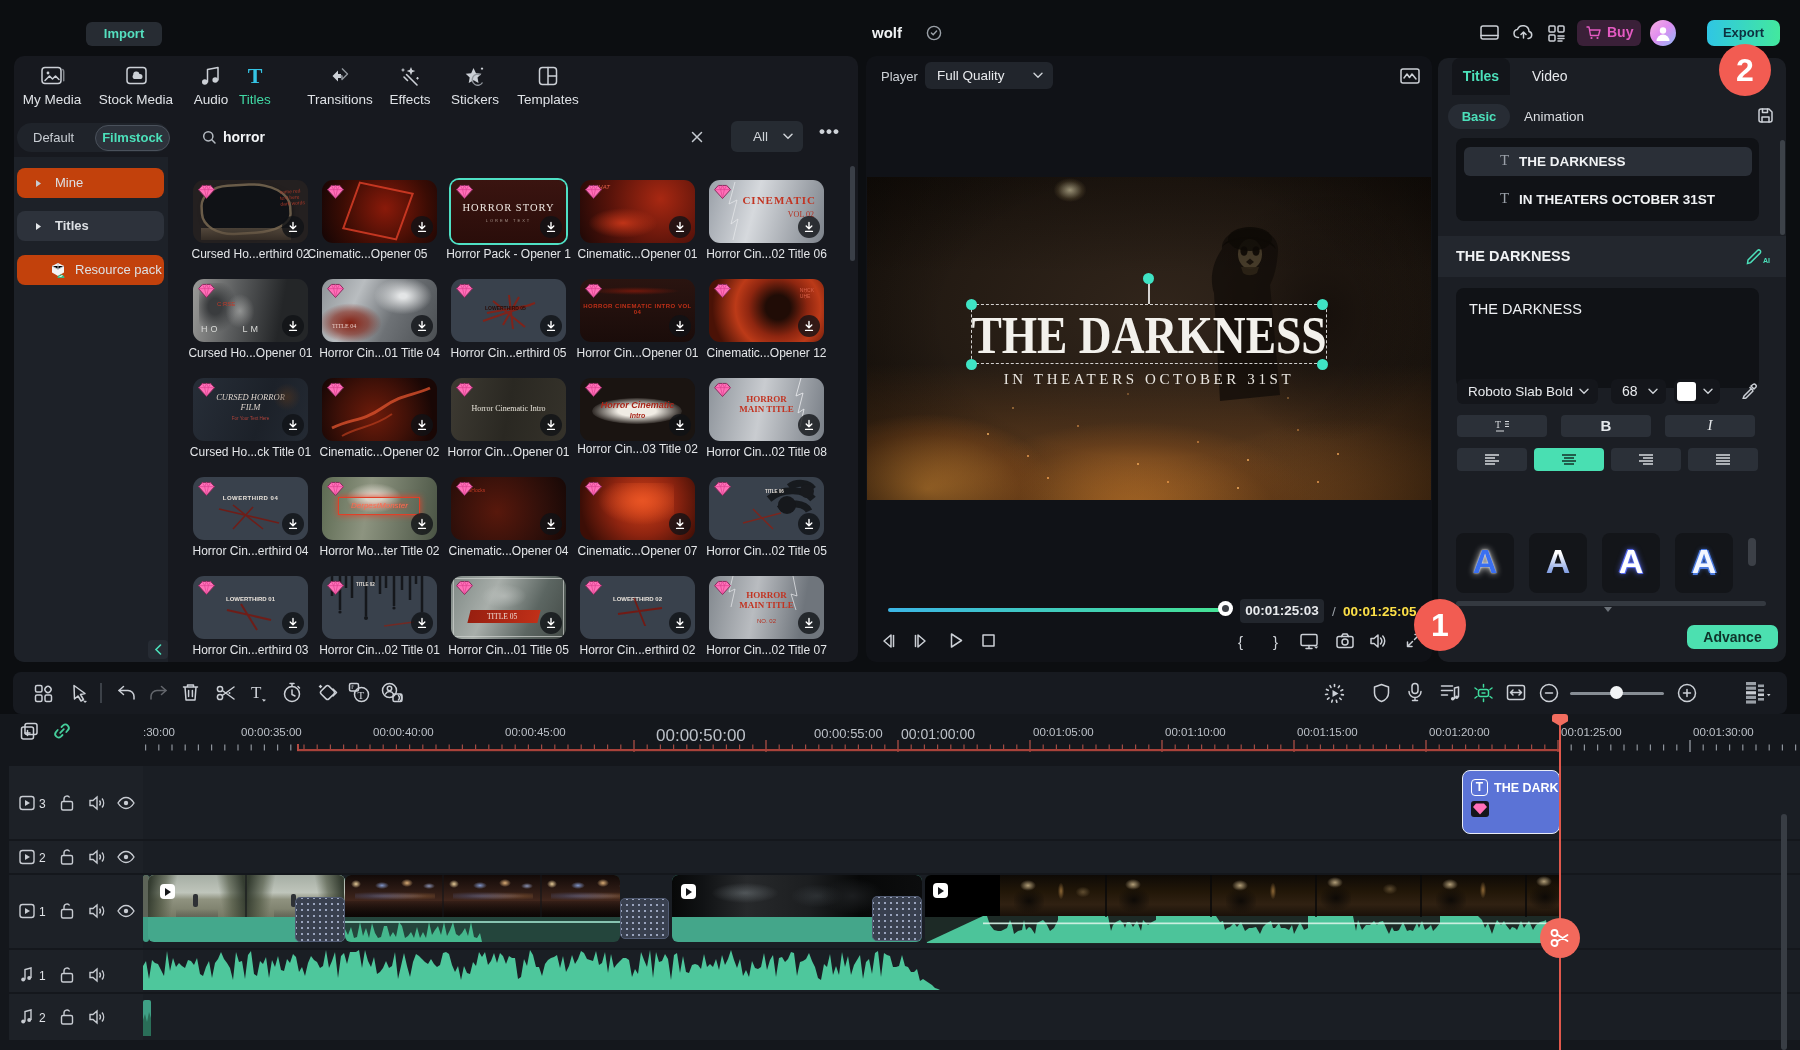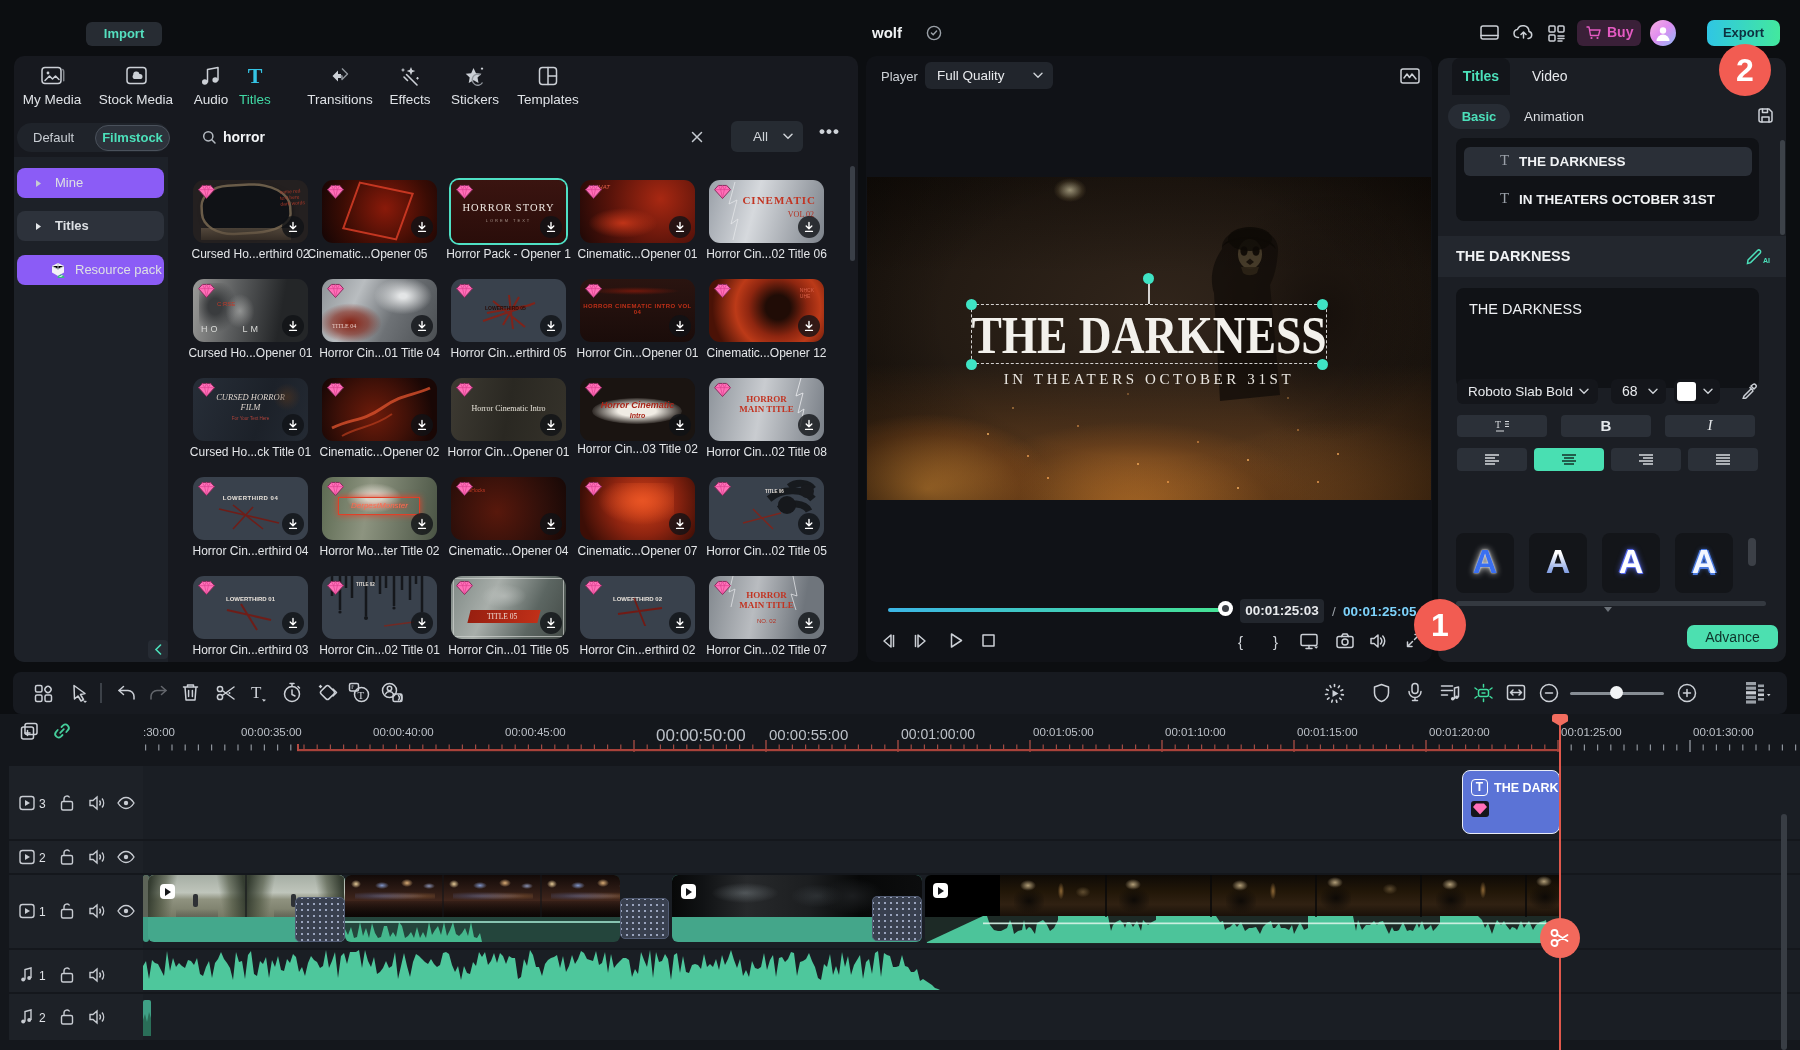--- a/index.html
+++ b/index.html
@@ -11,21 +11,21 @@
 #import-btn { left:86px; top:22px; width:76px; height:24px; background:#272c33; border-radius:6px; color:#55dfbf; font-weight:bold; font-size:13px; text-align:center; line-height:24px; }
 #proj-name { left:872px; top:24px; font-size:15px; font-weight:bold; color:#f0f2f4; }
 #buy-btn { left:1577px; top:20px; width:64px; height:26px; background:#3a2038; border-radius:6px; color:#e45ac2; font-weight:bold; font-size:14px; }
 #export-btn { left:1707px; top:20px; width:73px; height:26px; border-radius:7px; background:linear-gradient(90deg,#2fc6e4,#43e89e); color:#0d3140; font-weight:bold; font-size:13px; text-align:center; line-height:26px; }
 #avatar { left:1650px; top:20px; width:26px; height:26px; border-radius:50%; background:linear-gradient(135deg,#f7b2e0 0%,#e08df0 45%,#8fb8f8 100%); }
 
 #media-panel { left:14px; top:56px; width:844px; height:606px; background:#17191f; border-radius:10px 10px 10px 10px; }
 .nav-item { position:absolute; top:9px; text-align:center; color:#dfe2e6; font-size:13.5px; }
 .nav-item svg { display:block; margin:0 auto 5px; }
 #sidebar { left:0px; top:101px; width:154px; height:505px; background:#1d2128; border-radius:0 0 0 10px; }
-.side-row { position:absolute; left:3px; width:147px; height:30px; border-radius:8px; background:#8b5cf6; color:#dde0e4; font-size:13px; line-height:30px; }
+.side-row { position:absolute; left:3px; width:147px; height:30px; border-radius:8px; background:#c2410c; color:#dde0e4; font-size:13px; line-height:30px; }
 .thumb { position:absolute; width:115px; height:63px; border-radius:11px; overflow:hidden; background:#363d47; }
 .tlabel { position:absolute; width:129px; text-align:center; font-size:12px; color:#e4e6e9; white-space:nowrap; }
 .gem { position:absolute; left:5px; top:4px; }
 .dl { position:absolute; right:4px; bottom:5px; width:22px; height:22px; border-radius:50%; background:rgba(16,18,22,.78); }
 
 #player-panel { left:866px; top:56px; width:566px; height:606px; background:#101217; border-radius:10px; }
 #video { position:absolute; left:1px; top:121px; width:564px; height:323px; overflow:hidden; background:#191410; }
 
 #right-panel { left:1438px; top:95px; width:348px; height:567px; background:#1b1e24; border-radius:0 0 10px 10px; }
 .rbtn { position:absolute; background:#2b3038; border-radius:4px; }
@@ -568,21 +568,21 @@
     <div class="abs" style="left:450px;top:182px;width:11px;height:11px;border-radius:50%;background:#3fe3c4"></div>
     <div class="abs" style="left:276px;top:96px;width:11px;height:11px;border-radius:50%;background:#3fe3c4"></div>
   </div>
 
   <div class="abs" style="left:22px;top:552px;width:332px;height:4px;border-radius:2px;background:linear-gradient(90deg,#3cb6e6,#45e295)"></div>
   <div class="abs" style="left:352px;top:545px;width:15px;height:15px;border-radius:50%;background:#fff">
         <div style="position:absolute;left:4px;top:4px;width:7px;height:7px;border-radius:50%;background:#3c4046"></div>
       </div>
   <div class="abs" style="left:374px;top:543px;width:84px;height:24px;background:#22262d;border-radius:4px;font-size:13.5px;font-weight:bold;color:#e8eaed;text-align:center;line-height:24px">00:01:25:03</div>
   <div class="abs" style="left:466px;top:548px;font-size:13.5px;color:#9aa0a7">/</div>
-  <div class="abs" style="left:477px;top:548px;font-size:13.5px;font-weight:bold;color:#7dd3fc">00:01:25:05</div>
+  <div class="abs" style="left:477px;top:548px;font-size:13.5px;font-weight:bold;color:#fde047">00:01:25:05</div>
 
   <svg class="abs" style="left:14px;top:577px" width="16" height="16" viewBox="0 0 16 16">
         <path d="M11 2L4 8l7 6z" class="ic" stroke-width="1.4"></path>
         <path d="M13.5 2.5v11" class="ic" stroke-width="1.6"></path>
       </svg>
   <svg class="abs" style="left:47px;top:577px" width="16" height="16" viewBox="0 0 16 16">
         <path d="M5 2l7 6-7 6z" class="ic" stroke-width="1.4"></path>
         <path d="M2.5 2.5v11" class="ic" stroke-width="1.6"></path>
       </svg>
   <svg class="abs" style="left:82px;top:576px" width="16" height="17" viewBox="0 0 16 17">
@@ -690,21 +690,21 @@
       </div>
   <div class="abs" style="left:164px;top:438px;width:58px;height:60px;background:#131519;border-radius:8px">
         <div style="position:absolute;left:0;top:9px;width:58px;text-align:center;font-size:34px;font-weight:bold;color:#fff;text-shadow:0 0 6px #5b6ef5,0 0 2px #7e8ef8,1px 1px 0 #4a5ce8,-1px -1px 0 #4a5ce8">A</div>
       </div>
   <div class="abs" style="left:237px;top:438px;width:58px;height:60px;background:#131519;border-radius:8px">
         <div style="position:absolute;left:0;top:9px;width:58px;text-align:center;font-size:34px;font-weight:bold;color:#f2f6ff;text-shadow:1.5px 0 0 #4a7ae0,-1.5px 0 0 #4a7ae0,0 1.5px 0 #4a7ae0,0 -1.5px 0 #4a7ae0,0 0 5px #4a7ae0">A</div>
       </div>
   <div class="abs" style="left:310px;top:443px;width:8px;height:28px;background:#3c4047;border-radius:4px"></div>
   <div class="abs" style="left:18px;top:506px;width:310px;height:5px;background:#343940;border-radius:3px"></div>
   <div class="abs" style="left:166px;top:512px;width:0;height:0;border-left:4px solid transparent;border-right:4px solid transparent;border-top:5px solid #6b7178"></div>
-  <div class="abs" style="left:249px;top:530px;width:91px;height:24px;background:#4ce0b0;border-radius:7px;color:#0e332a;font-weight:normal;font-size:14px;text-align:center;line-height:24px">Advance</div>
+  <div class="abs" style="left:249px;top:530px;width:91px;height:24px;background:#4ce0b0;border-radius:7px;color:#0e332a;font-weight:bold;font-size:14px;text-align:center;line-height:24px">Advance</div>
   <div class="abs" style="left:342px;top:45px;width:5px;height:95px;background:#3d4249;border-radius:3px"></div>
 </div>
 
 <div class="abs" id="tl-toolbar">
   <svg class="abs" style="left:21px;top:12px" width="19" height="19" viewBox="0 0 19 19">
         <rect x="1.5" y="1.5" width="6.5" height="6.5" rx="1.5" class="ic" stroke-width="1.4"></rect>
         <rect x="11" y="2.5" width="6" height="6" rx="3" class="ic" stroke-width="1.4" transform="rotate(45 14 5.5)"></rect>
         <rect x="1.5" y="11" width="6.5" height="6.5" rx="1.5" class="ic" stroke-width="1.4"></rect>
         <rect x="11" y="11" width="6.5" height="6.5" rx="1.5" class="ic" stroke-width="1.4"></rect>
       </svg>
@@ -835,21 +835,21 @@
           <path d="M8.2 11.8L11.8 8.2"></path>
           <path d="M9.5 6l1.6-1.6a3.4 3.4 0 0 1 4.8 4.8L14.3 11"></path>
           <path d="M10.5 14l-1.6 1.6a3.4 3.4 0 0 1-4.8-4.8L5.7 9"></path>
         </g>
       </svg>
   <div class="abs" style="left:143px;top:12px;font-size:11.5px;color:#bcc1c8;overflow:hidden">:30:00</div>
       <div class="abs" style="left:241px;top:12px;font-size:11.5px;color:#bcc1c8">00:00:35:00</div>
       <div class="abs" style="left:373px;top:12px;font-size:11.5px;color:#bcc1c8">00:00:40:00</div>
       <div class="abs" style="left:505px;top:12px;font-size:11.5px;color:#bcc1c8">00:00:45:00</div>
       <div class="abs" style="left:656px;top:12px;font-size:17px;color:#bcc1c8">00:00:50:00</div>
-      <div class="abs" style="left:769px;top:12px;font-size:15px;color:#bcc1c8">00:00:55:00</div>
+      <div class="abs" style="left:814px;top:12px;font-size:13px;color:#bcc1c8">00:00:55:00</div>
       <div class="abs" style="left:901px;top:12px;font-size:14px;color:#bcc1c8">00:01:00:00</div>
       <div class="abs" style="left:1033px;top:12px;font-size:11.5px;color:#bcc1c8">00:01:05:00</div>
       <div class="abs" style="left:1165px;top:12px;font-size:11.5px;color:#bcc1c8">00:01:10:00</div>
       <div class="abs" style="left:1297px;top:12px;font-size:11.5px;color:#bcc1c8">00:01:15:00</div>
       <div class="abs" style="left:1429px;top:12px;font-size:11.5px;color:#bcc1c8">00:01:20:00</div>
       <div class="abs" style="left:1561px;top:12px;font-size:11.5px;color:#bcc1c8">00:01:25:00</div>
       <div class="abs" style="left:1693px;top:12px;font-size:11.5px;color:#bcc1c8">00:01:30:00</div>
       <svg class="abs" style="left:0;top:0" width="1800" height="40">
         <line x1="145.6" y1="30.5" x2="145.6" y2="36.5" stroke="#8d939b" stroke-width="1.2"></line>
         <line x1="158.8" y1="30.5" x2="158.8" y2="36.5" stroke="#8d939b" stroke-width="1.2"></line>

